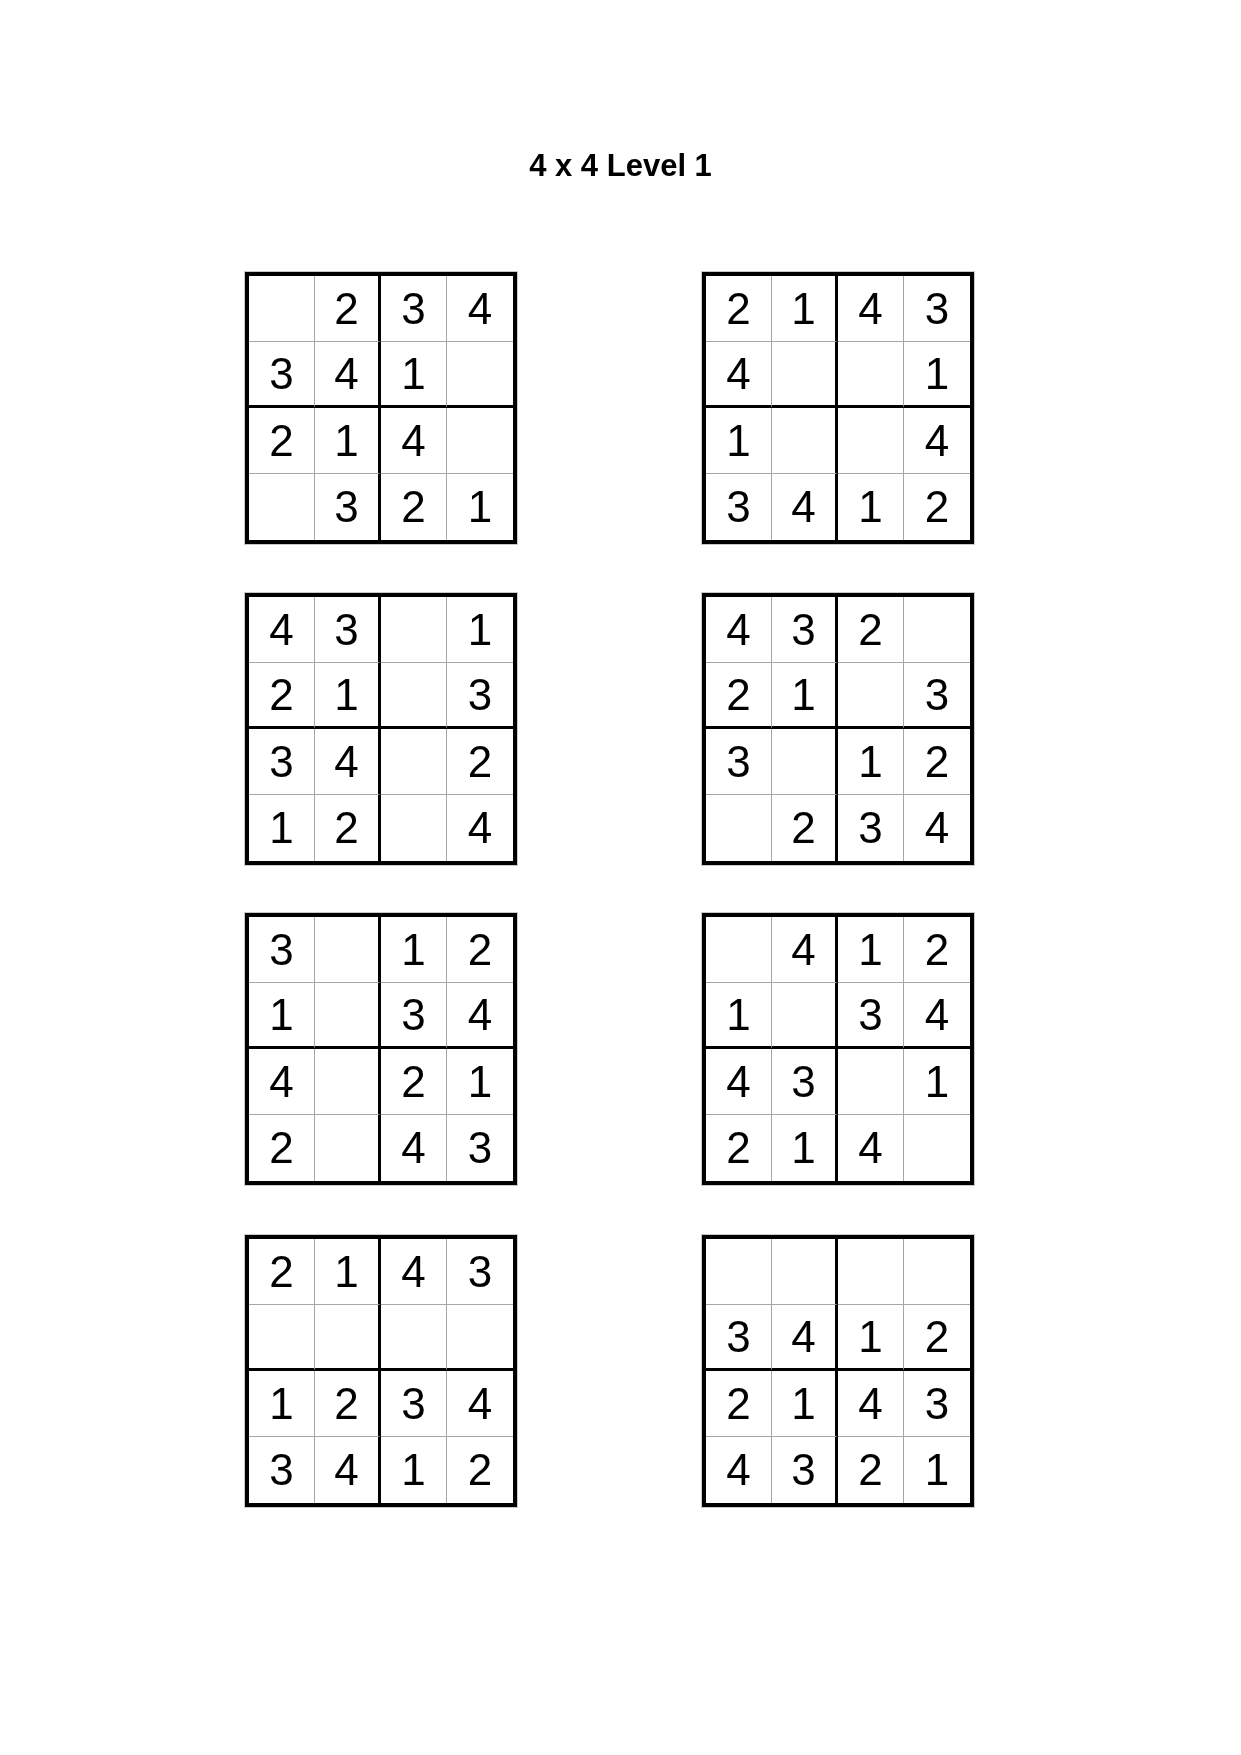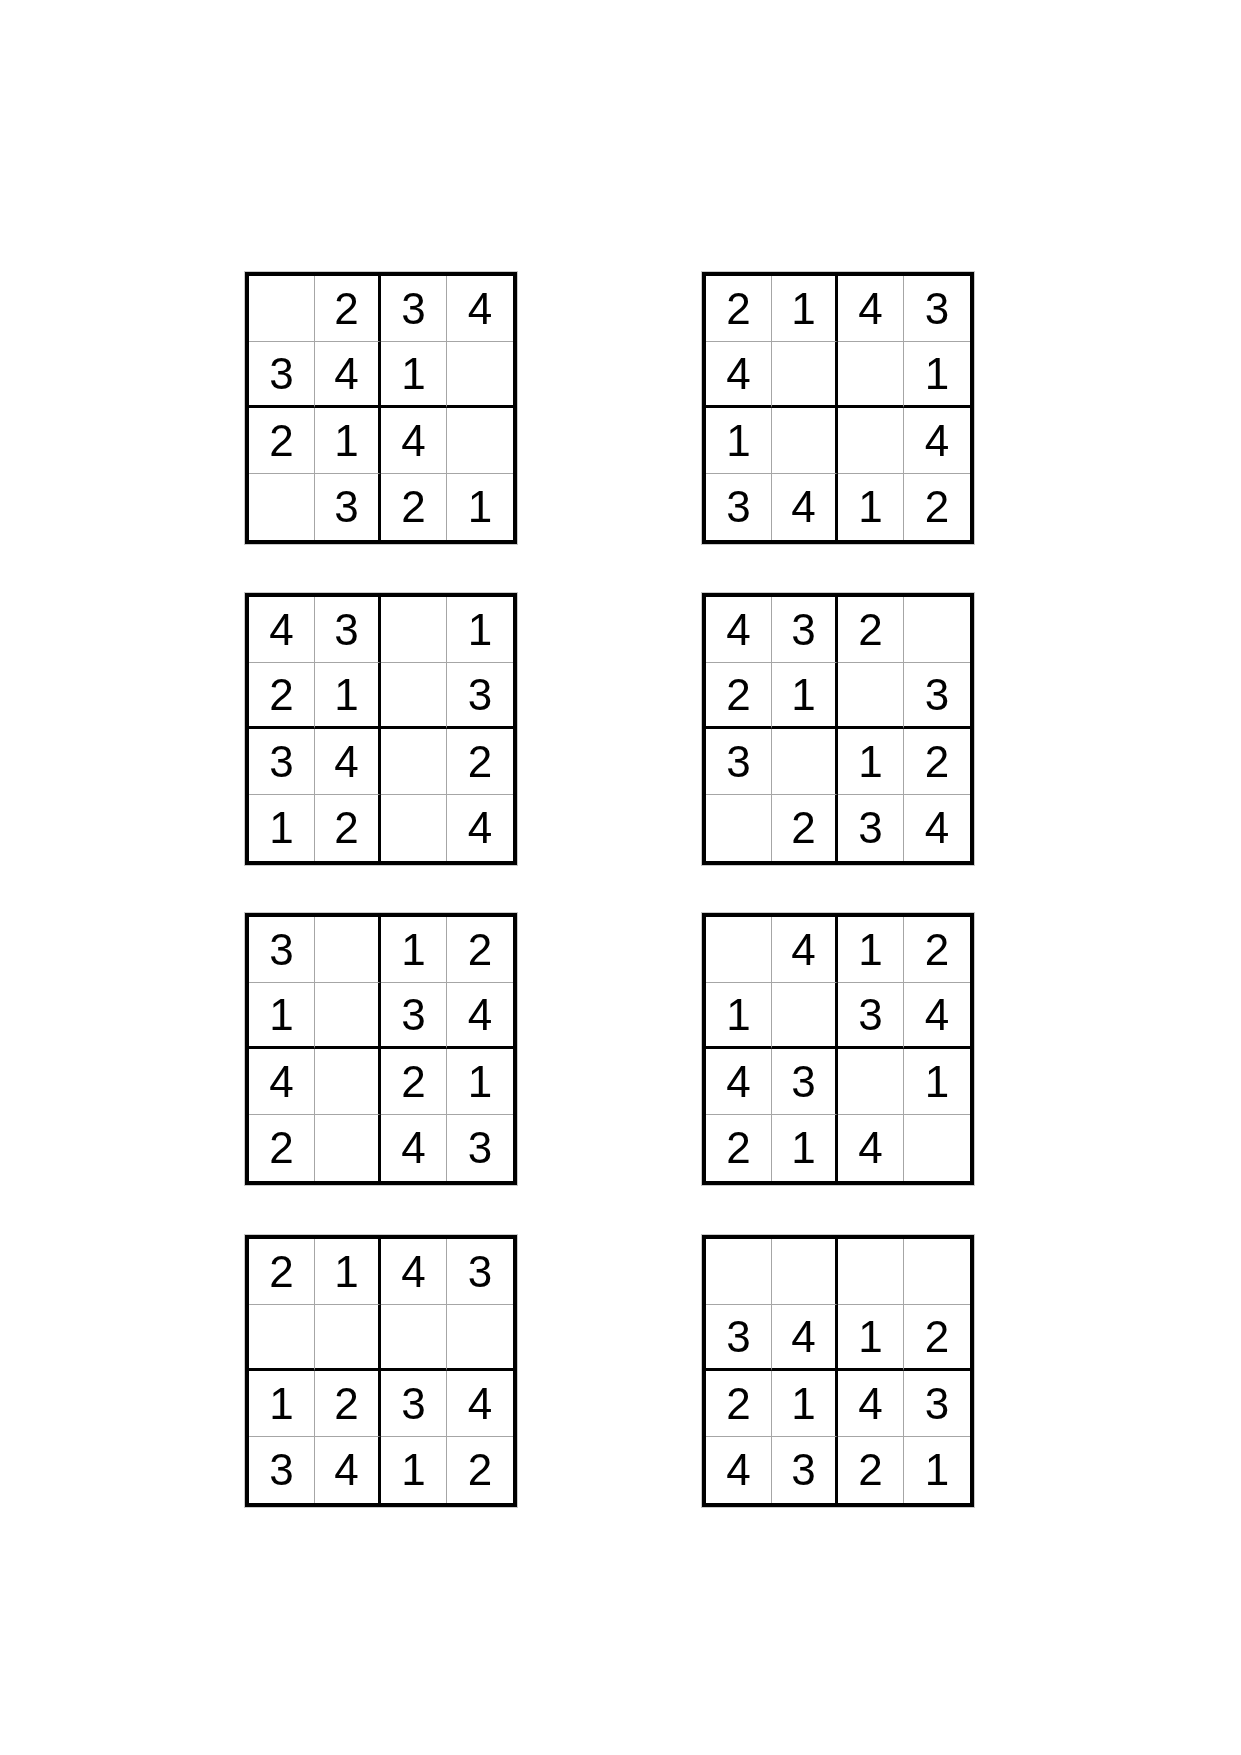--- a/index.html
+++ b/index.html
@@ -64,20 +64,21 @@
   
   .cell.c1 { border-right: 3px solid #000000; }
   .cell.c3 { border-right: none; }
   .cell.r1 { border-bottom: 3px solid #000000; }
   .cell.r3 { border-bottom: none; }
 </style>
 </head>
 <body>
 
 <div class="page">
+  <h1 class="title">4 x 4 Level 1</h1>
 
   <div class="sudoku p0">
       <div class="cell r0 c0"></div>
       <div class="cell r0 c1">2</div>
       <div class="cell r0 c2">3</div>
       <div class="cell r0 c3">4</div>
       <div class="cell r1 c0">3</div>
       <div class="cell r1 c1">4</div>
       <div class="cell r1 c2">1</div>
       <div class="cell r1 c3"></div>

